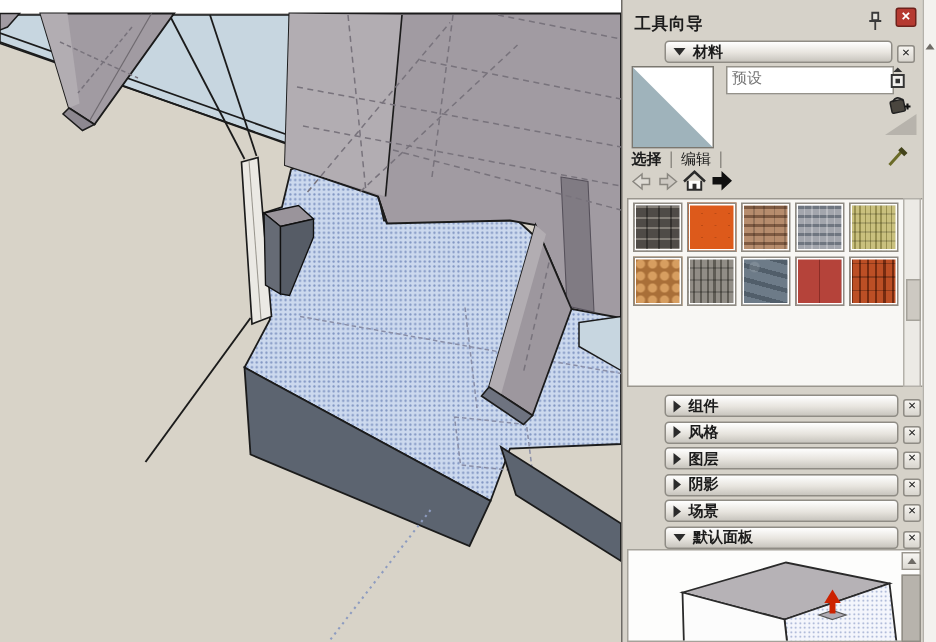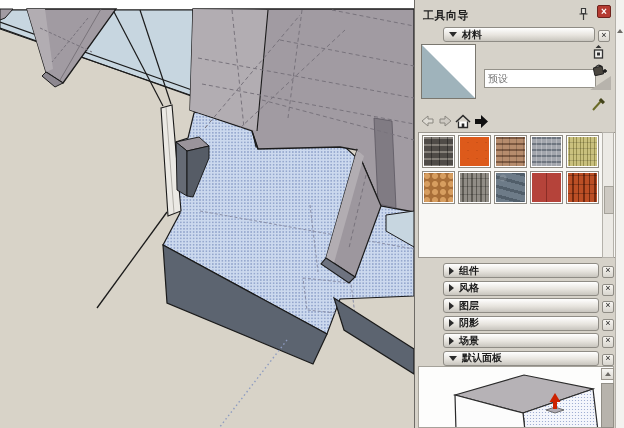--- a/index.html
+++ b/index.html
@@ -28,21 +28,21 @@
     background:linear-gradient(#ffffff,#e7e4de 55%,#c8c5be);display:flex;align-items:center;padding:0 5px;gap:5px;}
   .sec-head .lbl{font-size:10px;font-weight:bold;}
   .tri-d{width:0;height:0;border-left:4px solid transparent;border-right:4px solid transparent;border-top:5px solid #2b2b2b;}
   .tri-r{width:0;height:0;border-top:4px solid transparent;border-bottom:4px solid transparent;border-left:5px solid #2b2b2b;}
   .mini-x{width:12px;height:12px;margin-left:3px;border:1px solid #8f8c85;border-radius:2px;box-sizing:border-box;
     background:linear-gradient(#f7f5f1,#d8d5ce);font-size:9px;line-height:9px;text-align:center;color:#222;}
   
   .mat-body{position:absolute;left:4px;top:44px;width:198px;height:52px;}
   .thumb{position:absolute;left:2px;top:0px;width:53px;height:53px;background:#fff;border:1px solid #7a776f;}
   .name-field{position:absolute;left:65px;top:0px;width:104px;height:15px;background:#fff;border:1px solid #95928a;
-    font-size:10px;color:#8a8a8a;padding:1px 3px;box-sizing:content-box;font-family:Liberation Serif, serif;margin-top:25px;}
+    font-size:10px;color:#8a8a8a;padding:1px 3px;box-sizing:content-box;font-family:Liberation Mono, monospace;}
   .icon-col{position:absolute;right:6px;top:0;width:20px;}
   .corner-tri{position:absolute;right:6px;top:32px;width:0;height:0;border-left:21px solid transparent;border-bottom:14px solid #b7b3ac;}
   
   .tabs{position:absolute;left:6px;top:99px;right:14px;height:14px;display:flex;align-items:center;gap:6px;}
   .tab{font-size:10px;}
   .tab.active{font-weight:bold;}
   .tab-div{width:1px;height:11px;background:#8f8c85;}
   .dropper{position:absolute;right:16px;top:95px;width:18px;height:18px;}
   
   .navrow{position:absolute;left:6px;top:113px;right:14px;height:18px;display:flex;align-items:center;gap:3px;}
@@ -200,20 +200,26 @@
         <svg width="17" height="16" viewBox="0 0 17 16">
             <rect x="3" y="5" width="9" height="8" rx="1" transform="rotate(-12 7 9)" fill="#4a463f" stroke="#222" stroke-width="1"></rect>
             <path d="M4 6 q3 -5 7 -1" fill="none" stroke="#222" stroke-width="1.2"></path>
             <path d="M12 9 h4 M14 7 v4" stroke="#111" stroke-width="1.4"></path>
           </svg>
       </div>
     </div>
     <div class="corner-tri"></div>
   </div>
 
+  <div class="tabs">
+    <span class="tab active">选择</span>
+    <span class="tab-div"></span>
+    <span class="tab">编辑</span>
+    <span class="tab-div"></span>
+  </div>
   <div class="dropper">
     <svg width="18" height="18" viewBox="0 0 18 18">
         <path d="M3 15 L12 5" stroke="#6b6b28" stroke-width="2"></path>
         <path d="M11 3 l4 4 -2.2 2.2 -4-4z" fill="#43431a"></path>
       </svg>
   </div>
 
   <div class="navrow">
     <span>
       <svg width="14" height="14" viewBox="0 0 14 14">

